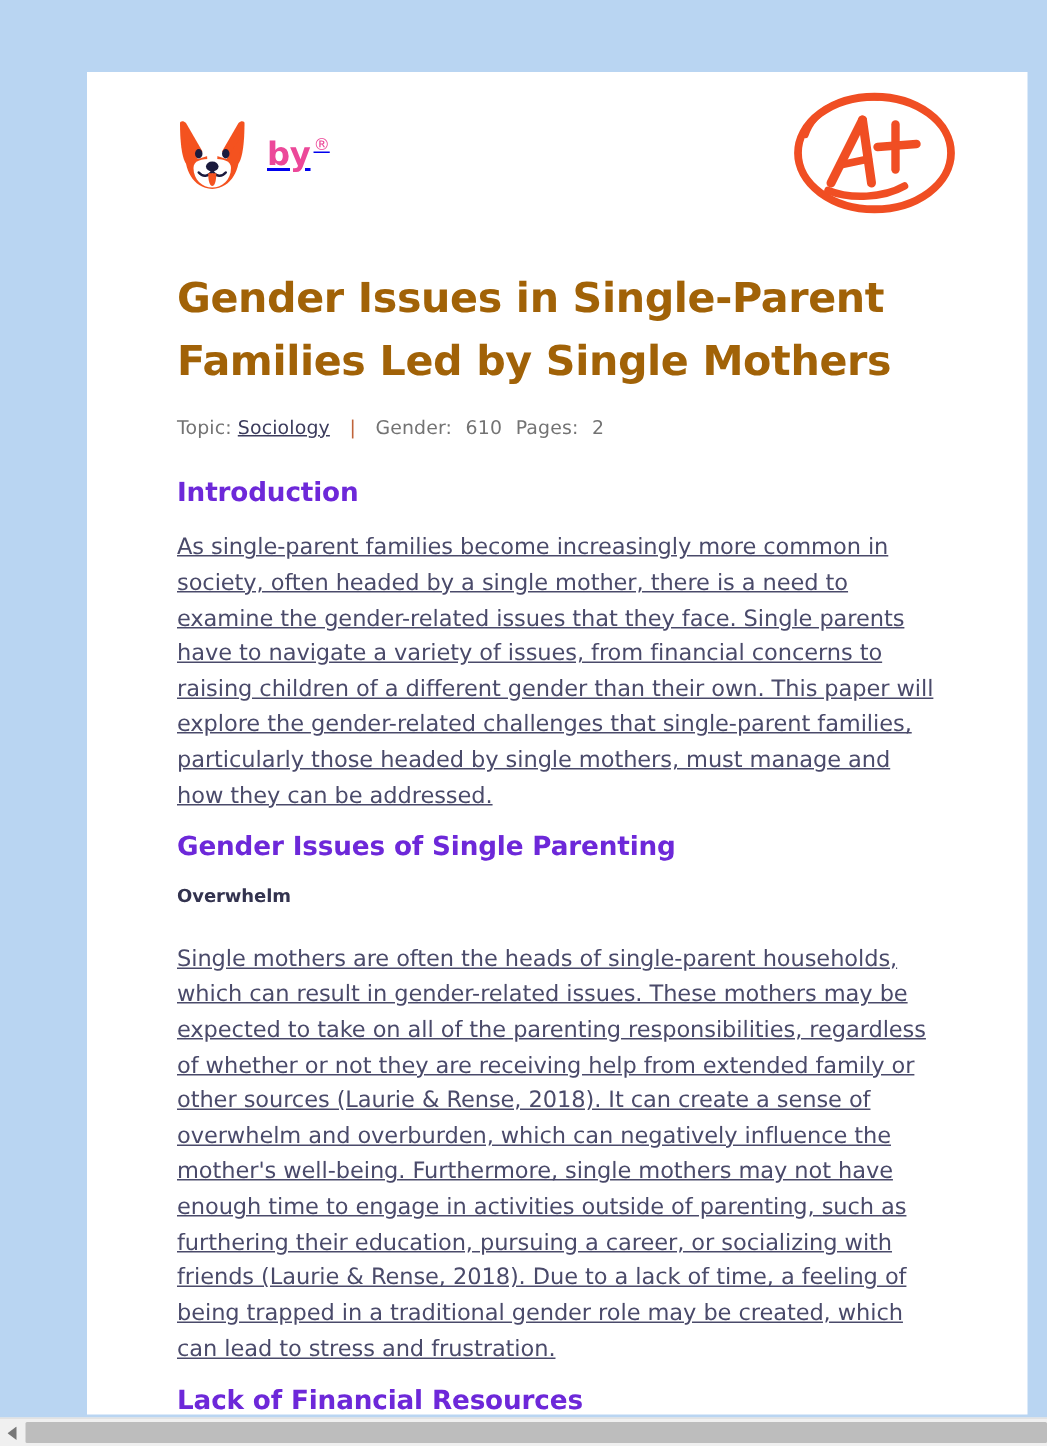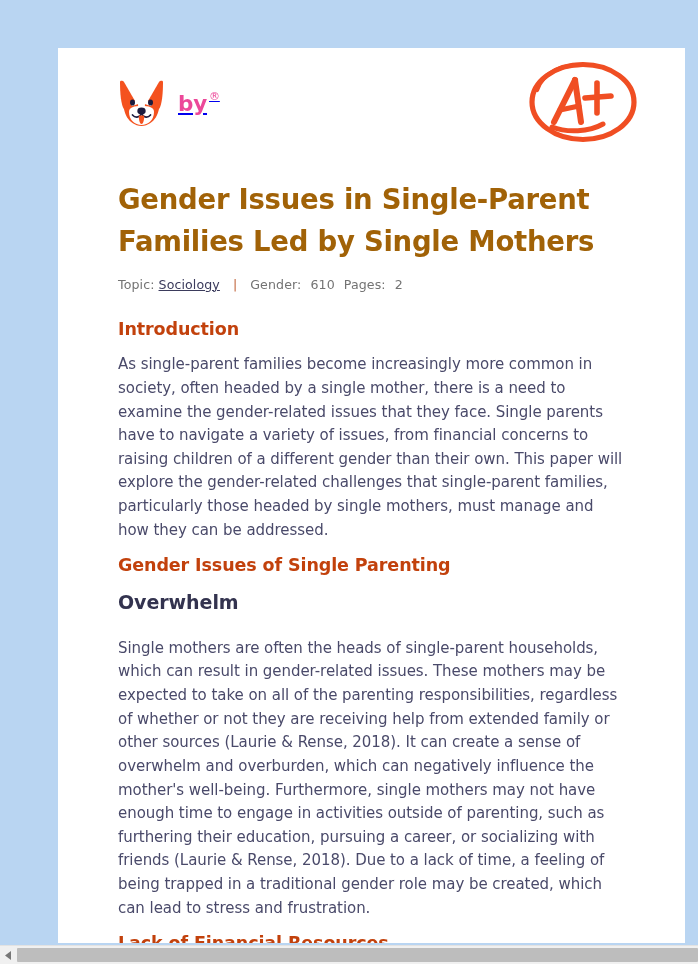--- a/index.html
+++ b/index.html
@@ -103,41 +103,42 @@
     color: #c0643a;
     margin: 0 13px;
     font-weight: normal;
   }
   #essay-meta .m-gap { width: 9px; display: inline-block; }
 
   
   #essay-body { margin-top: 26px; }
 
   .h2 {
-    color: #c2410c;
+    color: #6d28d9;
     font-size: 17.5px;
     font-weight: bold;
     margin: 0 0 13px 0;
     letter-spacing: -0.1px;
     line-height: 1.3;
   }
   .h3 {
     color: #33334f;
-    font-size: 19px;
+    font-size: 12px;
     font-weight: bold;
     margin: 0 0 22px 0;
     letter-spacing: -0.05px;
     line-height: 1.3;
   }
   .para {
     color: #4a4a6a;
     font-size: 15px;
     line-height: 1.575;
     margin: 0 0 12px 0;
     letter-spacing: -0.05px;
+    text-decoration: underline;
   }
   .para:last-child { margin-bottom: 0; }
   .tight-h2 { margin-top: 12px; margin-bottom: 13px; }
 
   
   #h-scrollbar {
     position: absolute;
     left: 0;
     bottom: 0;
     width: 698px;

